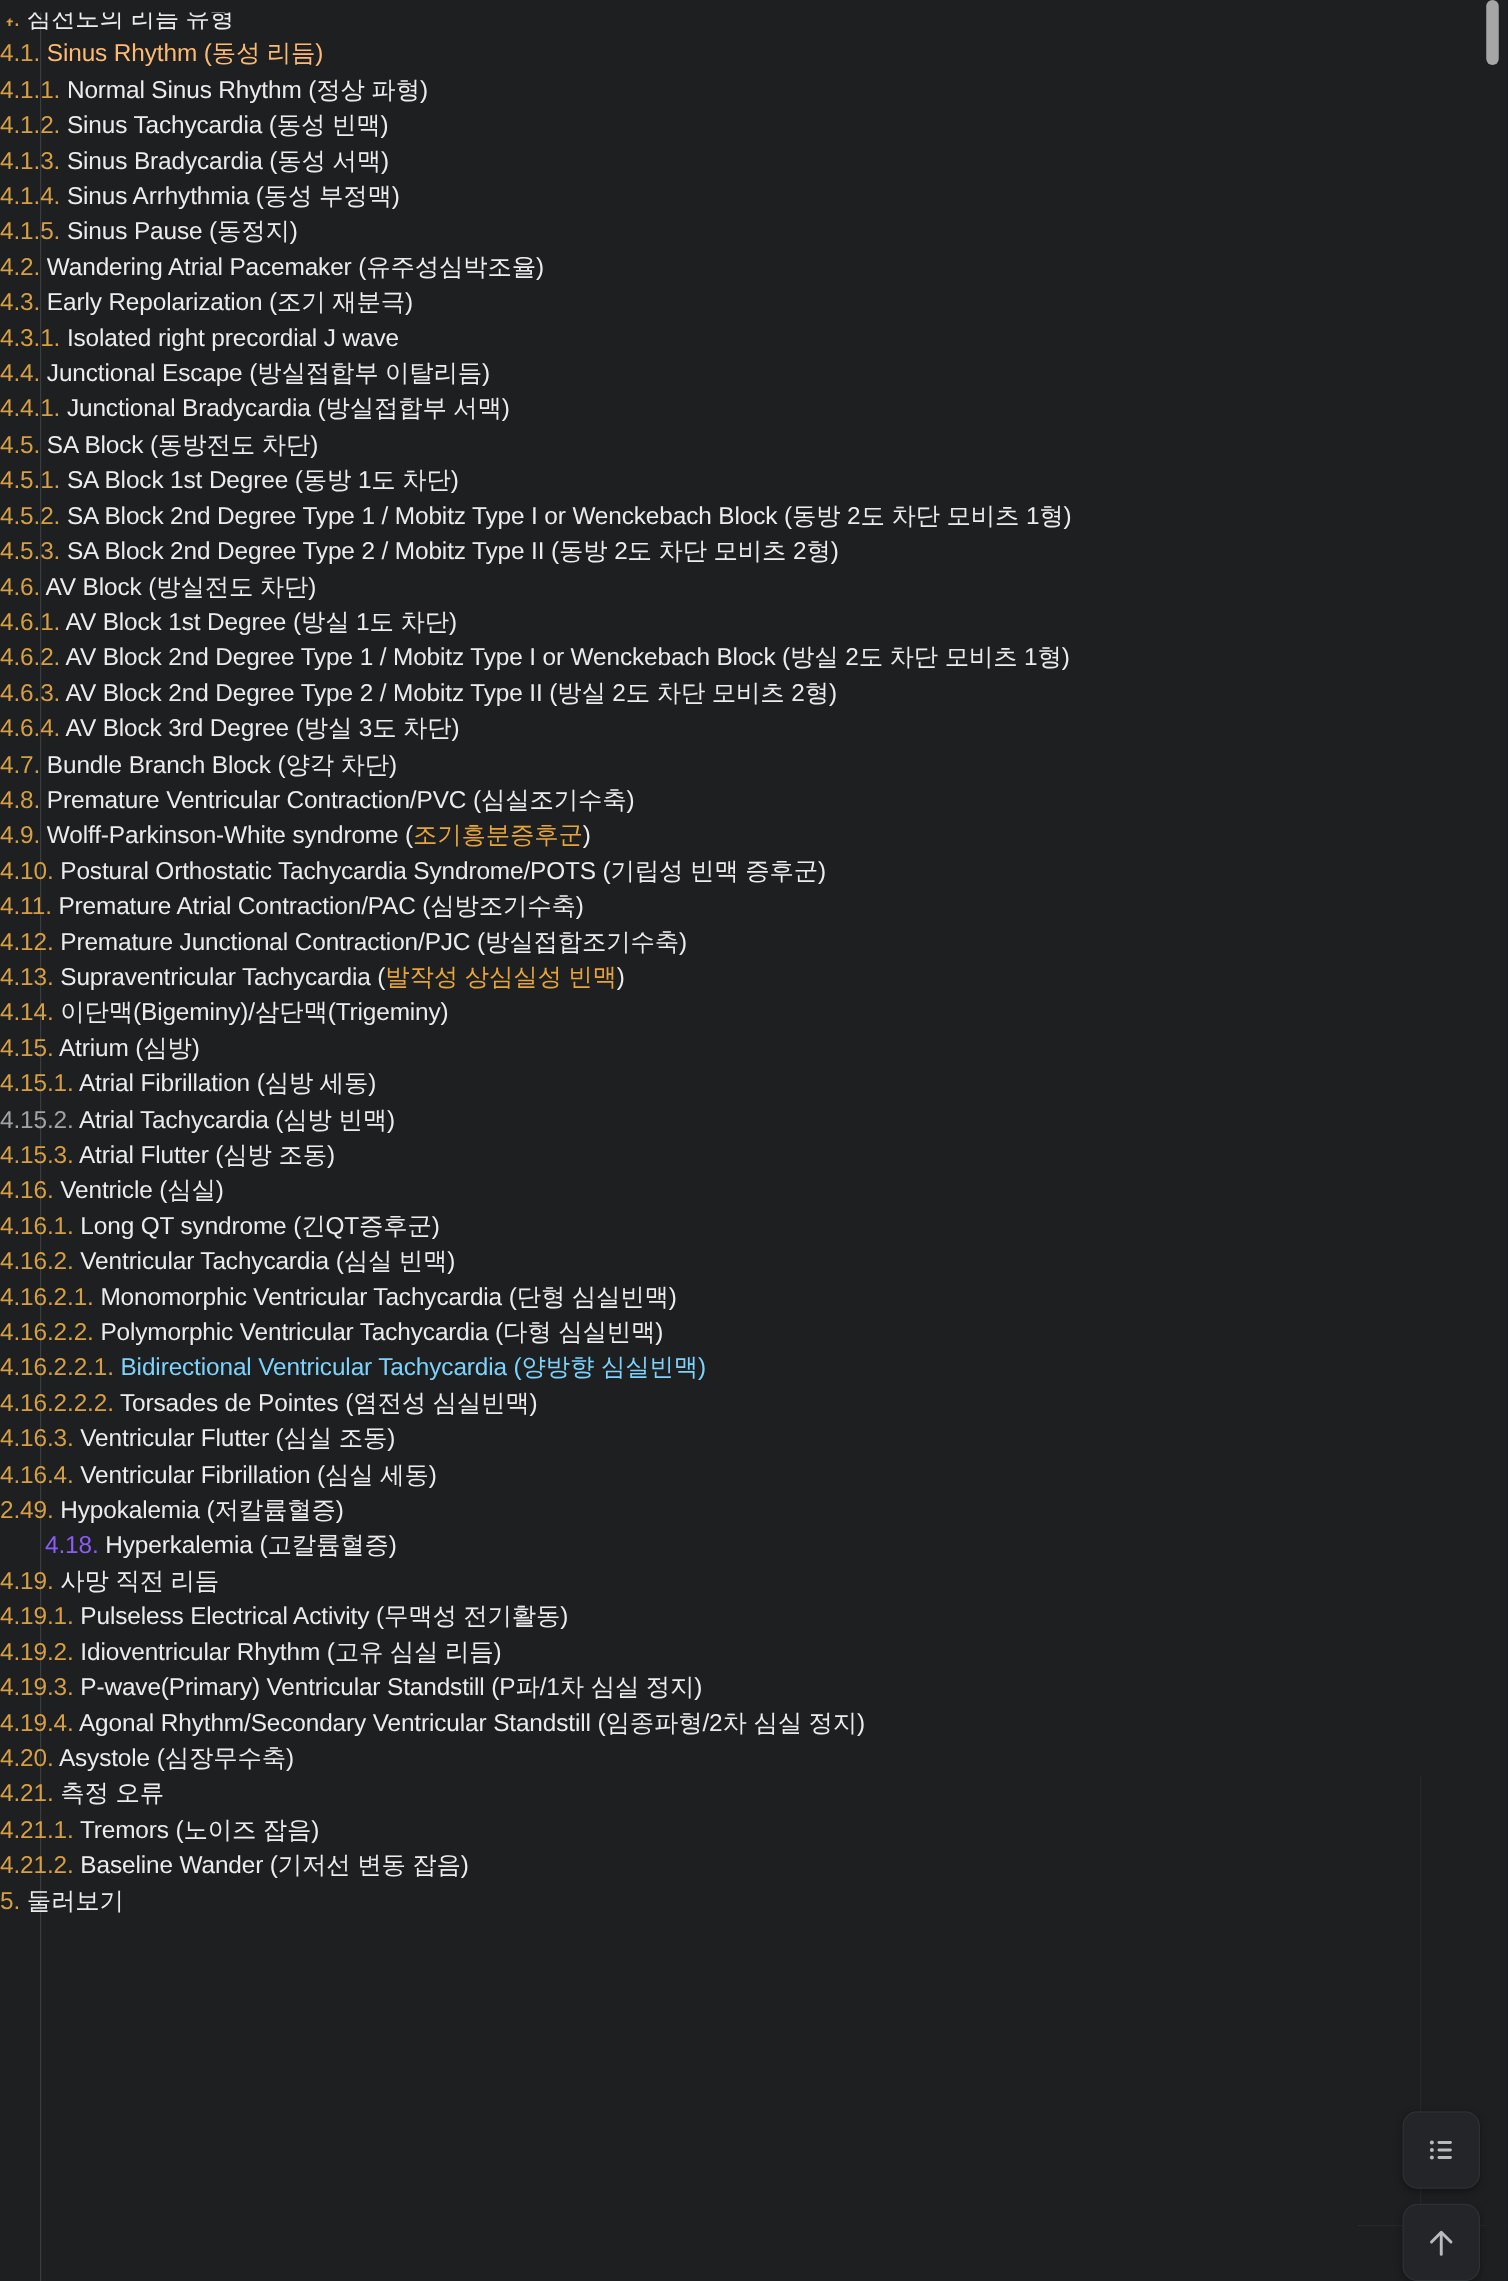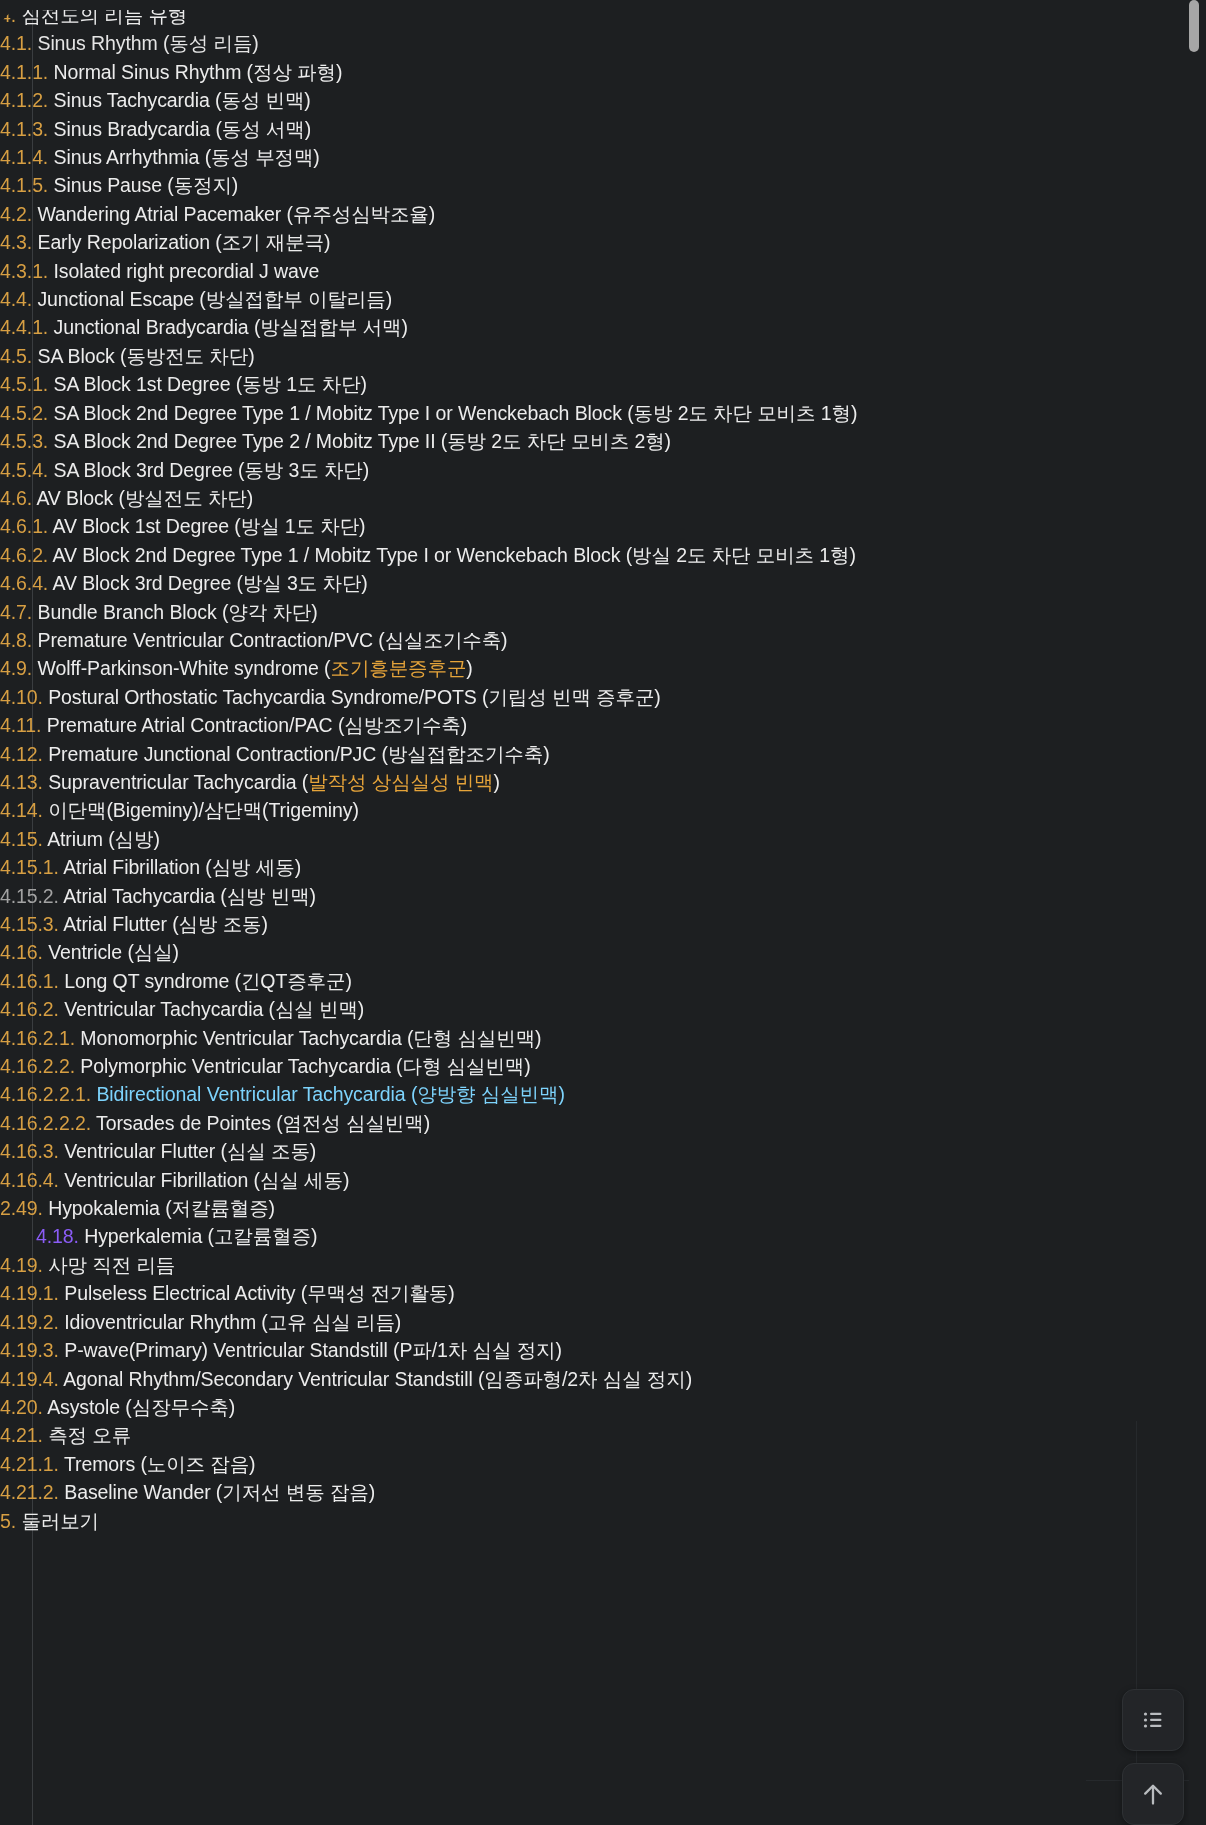--- a/index.html
+++ b/index.html
@@ -134,39 +134,39 @@
 </head>
 <body style="background: rgb(29, 31, 33);">
 
 <div id="doc-scroll">
 
   <div id="gutter-rule" style="background: rgb(58, 61, 64);"></div>
 
   <div id="toc-root">
     <ul class="toc-list" id="toc-list">
         <li class="toc-item lv0"><span class="num" style="color: rgb(215, 159, 67);">4.</span> <span class="ttl" style="color: rgb(236, 236, 236);">심전도의 리듬 유형</span></li>
-        <li class="toc-item lv1"><span class="num" style="color: rgb(215, 159, 67);">4.1.</span> <span class="ttl" style="color: #e5e5e5; margin-top: 20px;">Sinus Rhythm (동성 리듬)</span></li>
+        <li class="toc-item lv1"><span class="num" style="color: rgb(215, 159, 67);">4.1.</span> <span class="ttl" style="color: #fdba74; margin-top: 20px;">Sinus Rhythm (동성 리듬)</span></li>
         <li class="toc-item lv2"><span class="num" style="color: rgb(215, 159, 67);">4.1.1.</span> <span class="ttl" style="color: rgb(236, 236, 236);">Normal Sinus Rhythm (정상 파형)</span></li>
         <li class="toc-item lv2"><span class="num" style="color: rgb(215, 159, 67);">4.1.2.</span> <span class="ttl" style="color: rgb(236, 236, 236);">Sinus Tachycardia (동성 빈맥)</span></li>
         <li class="toc-item lv2"><span class="num" style="color: rgb(215, 159, 67);">4.1.3.</span> <span class="ttl" style="color: rgb(236, 236, 236);">Sinus Bradycardia (동성 서맥)</span></li>
         <li class="toc-item lv2"><span class="num" style="color: rgb(215, 159, 67);">4.1.4.</span> <span class="ttl" style="color: rgb(236, 236, 236);">Sinus Arrhythmia (동성 부정맥)</span></li>
         <li class="toc-item lv2"><span class="num" style="color: rgb(215, 159, 67);">4.1.5.</span> <span class="ttl" style="color: rgb(236, 236, 236);">Sinus Pause (동정지)</span></li>
         <li class="toc-item lv1"><span class="num" style="color: rgb(215, 159, 67);">4.2.</span> <span class="ttl" style="color: rgb(236, 236, 236);">Wandering Atrial Pacemaker (유주성심박조율)</span></li>
         <li class="toc-item lv1"><span class="num" style="color: rgb(215, 159, 67);">4.3.</span> <span class="ttl" style="color: rgb(236, 236, 236);">Early Repolarization (조기 재분극)</span></li>
         <li class="toc-item lv2"><span class="num" style="color: rgb(215, 159, 67);">4.3.1.</span> <span class="ttl" style="color: rgb(236, 236, 236);">Isolated right precordial J wave</span></li>
         <li class="toc-item lv1"><span class="num" style="color: rgb(215, 159, 67);">4.4.</span> <span class="ttl" style="color: rgb(236, 236, 236);">Junctional Escape (방실접합부 이탈리듬)</span></li>
         <li class="toc-item lv2"><span class="num" style="color: rgb(215, 159, 67);">4.4.1.</span> <span class="ttl" style="color: rgb(236, 236, 236);">Junctional Bradycardia (방실접합부 서맥)</span></li>
         <li class="toc-item lv1"><span class="num" style="color: rgb(215, 159, 67);">4.5.</span> <span class="ttl" style="color: rgb(236, 236, 236);">SA Block (동방전도 차단)</span></li>
         <li class="toc-item lv2"><span class="num" style="color: rgb(215, 159, 67);">4.5.1.</span> <span class="ttl" style="color: rgb(236, 236, 236);">SA Block 1st Degree (동방 1도 차단)</span></li>
         <li class="toc-item lv2"><span class="num" style="color: rgb(215, 159, 67);">4.5.2.</span> <span class="ttl" style="color: rgb(236, 236, 236);">SA Block 2nd Degree Type 1 / Mobitz Type I or Wenckebach Block (동방 2도 차단 모비츠 1형)</span></li>
         <li class="toc-item lv2"><span class="num" style="color: rgb(215, 159, 67);">4.5.3.</span> <span class="ttl" style="color: rgb(236, 236, 236);">SA Block 2nd Degree Type 2 / Mobitz Type II (동방 2도 차단 모비츠 2형)</span></li>
-        <li class="toc-item lv2"><span class="num" style="color: rgb(215, 159, 67);">4.5.4.</span> <span class="ttl" style="color: rgb(236, 236, 236);">SA Block 3rd Degree (동방 3도 차단)</span></li>
         <li class="toc-item lv1"><span class="num" style="color: rgb(215, 159, 67);">4.6.</span> <span class="ttl" style="color: rgb(236, 236, 236);">AV Block (방실전도 차단)</span></li>
         <li class="toc-item lv2"><span class="num" style="color: rgb(215, 159, 67);">4.6.1.</span> <span class="ttl" style="color: rgb(236, 236, 236);">AV Block 1st Degree (방실 1도 차단)</span></li>
         <li class="toc-item lv2"><span class="num" style="color: rgb(215, 159, 67);">4.6.2.</span> <span class="ttl" style="color: rgb(236, 236, 236);">AV Block 2nd Degree Type 1 / Mobitz Type I or Wenckebach Block (방실 2도 차단 모비츠 1형)</span></li>
+        <li class="toc-item lv2"><span class="num" style="color: rgb(215, 159, 67);">4.6.3.</span> <span class="ttl" style="color: rgb(236, 236, 236);">AV Block 2nd Degree Type 2 / Mobitz Type II (방실 2도 차단 모비츠 2형)</span></li>
         <li class="toc-item lv2"><span class="num" style="color: rgb(215, 159, 67);">4.6.4.</span> <span class="ttl" style="color: rgb(236, 236, 236);">AV Block 3rd Degree (방실 3도 차단)</span></li>
         <li class="toc-item lv1"><span class="num" style="color: rgb(215, 159, 67);">4.7.</span> <span class="ttl" style="color: rgb(236, 236, 236);">Bundle Branch Block (양각 차단)</span></li>
         <li class="toc-item lv1"><span class="num" style="color: rgb(215, 159, 67);">4.8.</span> <span class="ttl" style="color: rgb(236, 236, 236);">Premature Ventricular Contraction/PVC (심실조기수축)</span></li>
         <li class="toc-item lv1"><span class="num" style="color: rgb(215, 159, 67);">4.9.</span> <span class="ttl" style="color: rgb(236, 236, 236);">Wolff-Parkinson-White syndrome (</span><span class="lnk" style="color: rgb(230, 164, 58);">조기흥분증후군</span><span class="ttl" style="color: rgb(236, 236, 236);">)</span></li>
         <li class="toc-item lv1"><span class="num" style="color: rgb(215, 159, 67);">4.10.</span> <span class="ttl" style="color: rgb(236, 236, 236);">Postural Orthostatic Tachycardia Syndrome/POTS (기립성 빈맥 증후군)</span></li>
         <li class="toc-item lv1"><span class="num" style="color: rgb(215, 159, 67);">4.11.</span> <span class="ttl" style="color: rgb(236, 236, 236);">Premature Atrial Contraction/PAC (심방조기수축)</span></li>
         <li class="toc-item lv1"><span class="num" style="color: rgb(215, 159, 67);">4.12.</span> <span class="ttl" style="color: rgb(236, 236, 236);">Premature Junctional Contraction/PJC (방실접합조기수축)</span></li>
         <li class="toc-item lv1"><span class="num" style="color: rgb(215, 159, 67);">4.13.</span> <span class="ttl" style="color: rgb(236, 236, 236);">Supraventricular Tachycardia (</span><span class="lnk" style="color: rgb(230, 164, 58);">발작성 상심실성 빈맥</span><span class="ttl" style="color: rgb(236, 236, 236);">)</span></li>
         <li class="toc-item lv1"><span class="num" style="color: rgb(215, 159, 67);">4.14.</span> <span class="ttl" style="color: rgb(236, 236, 236);">이단맥(Bigeminy)/삼단맥(Trigeminy)</span></li>
         <li class="toc-item lv1"><span class="num" style="color: rgb(215, 159, 67);">4.15.</span> <span class="ttl" style="color: rgb(236, 236, 236);">Atrium (심방)</span></li>

